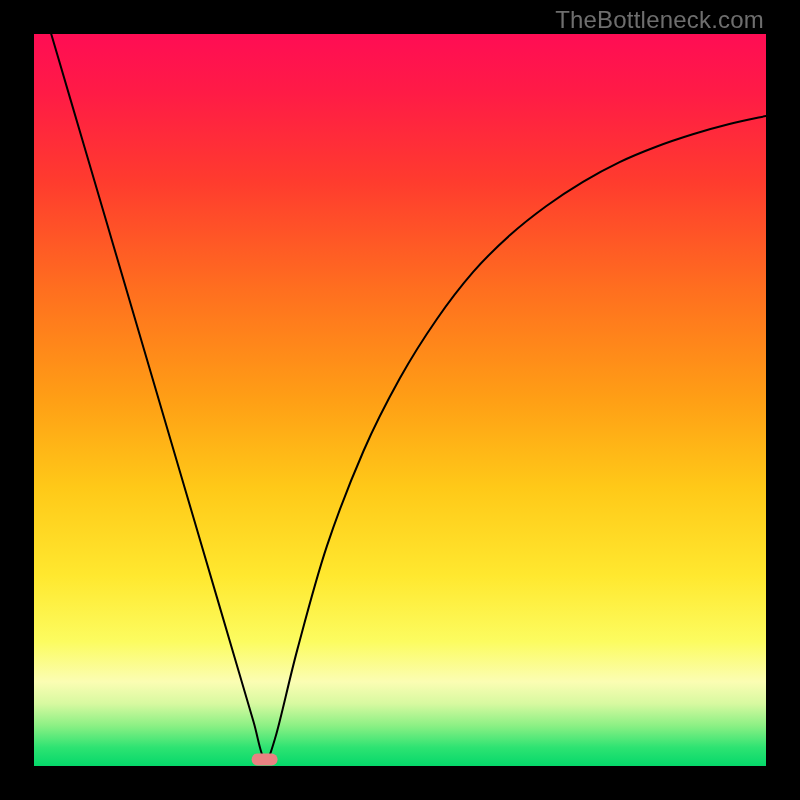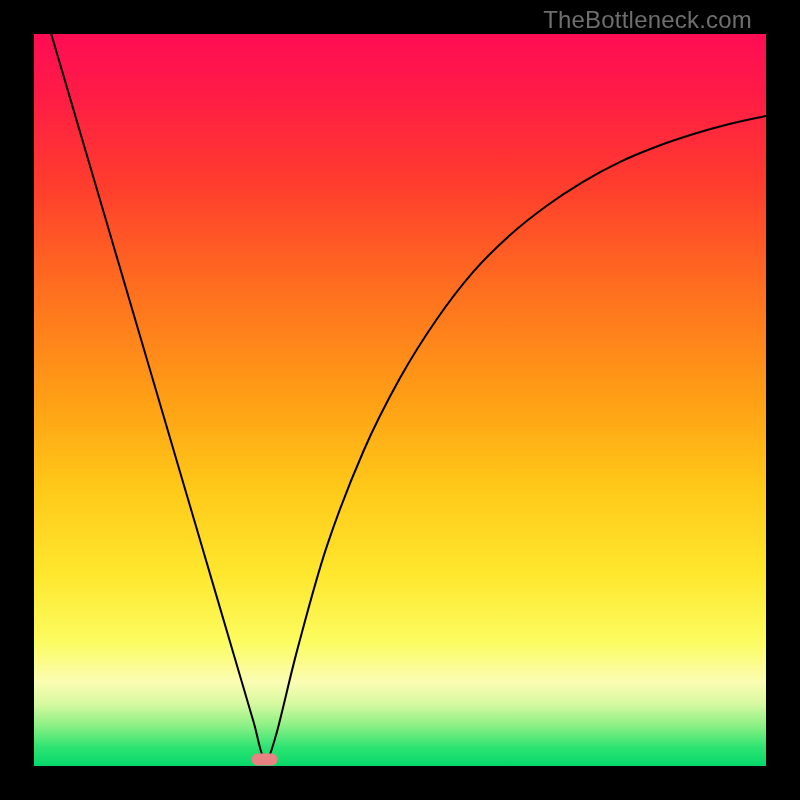--- a/index.html
+++ b/index.html
@@ -14,21 +14,21 @@
     position: absolute;
     left: 34px;
     top: 34px;
     width: 732px;
     height: 732px;
     background: #000;
   }
   .watermark {
     position: absolute;
     top: 6px;
-    right: 48px;
+    right: 36px;
     color: #6e6e6e;
     font-family: Arial, Helvetica, sans-serif;
     font-size: 24px;
     letter-spacing: 0.2px;
     font-weight: 500;
     z-index: 10;
   }
   svg {
     display: block;
   }

